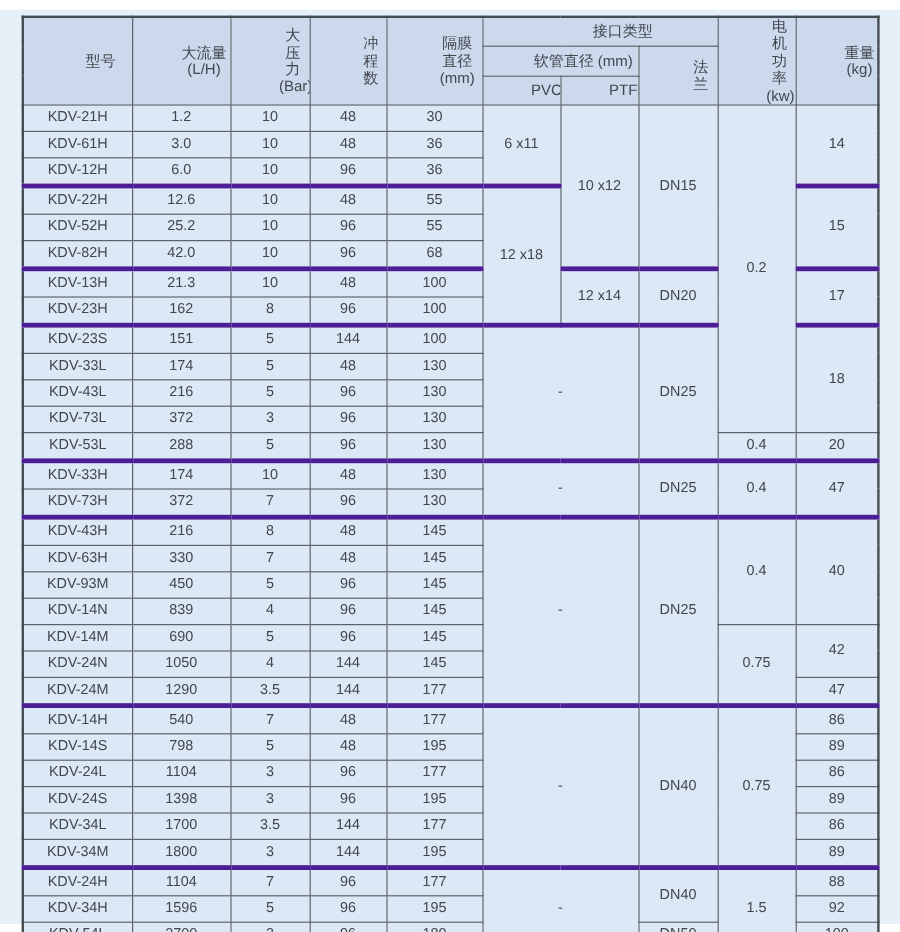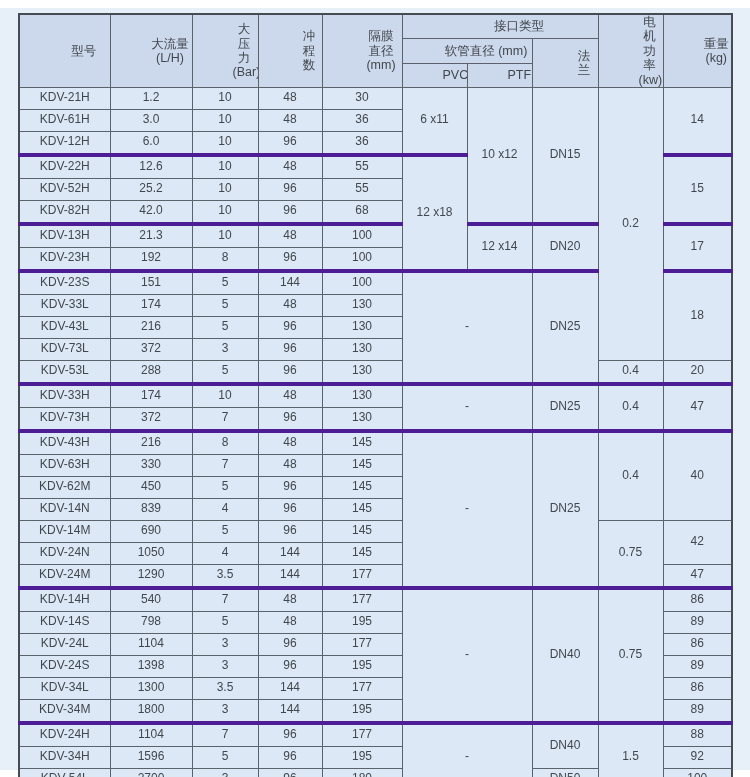--- a/index.html
+++ b/index.html
@@ -130,21 +130,21 @@
       <td>21.3</td>
       <td>10</td>
       <td>48</td>
       <td>100</td>
       <td rowspan="2">12 x14</td>
       <td rowspan="2">DN20</td>
       <td rowspan="2">17</td>
     </tr>
     <tr>
       <td>KDV-23H</td>
-      <td>192</td>
+      <td>162</td>
       <td>8</td>
       <td>96</td>
       <td>100</td>
     </tr>
     <tr class="gt">
       <td>KDV-23S</td>
       <td>151</td>
       <td>5</td>
       <td>144</td>
       <td>100</td>
@@ -212,21 +212,21 @@
       <td rowspan="4">40</td>
     </tr>
     <tr>
       <td>KDV-63H</td>
       <td>330</td>
       <td>7</td>
       <td>48</td>
       <td>145</td>
     </tr>
     <tr>
-      <td>KDV-62M</td>
+      <td>KDV-93M</td>
       <td>450</td>
       <td>5</td>
       <td>96</td>
       <td>145</td>
     </tr>
     <tr>
       <td>KDV-14N</td>
       <td>839</td>
       <td>4</td>
       <td>96</td>
@@ -286,21 +286,21 @@
     <tr>
       <td>KDV-24S</td>
       <td>1398</td>
       <td>3</td>
       <td>96</td>
       <td>195</td>
       <td>89</td>
     </tr>
     <tr>
       <td>KDV-34L</td>
-      <td>1300</td>
+      <td>1700</td>
       <td>3.5</td>
       <td>144</td>
       <td>177</td>
       <td>86</td>
     </tr>
     <tr>
       <td>KDV-34M</td>
       <td>1800</td>
       <td>3</td>
       <td>144</td>

